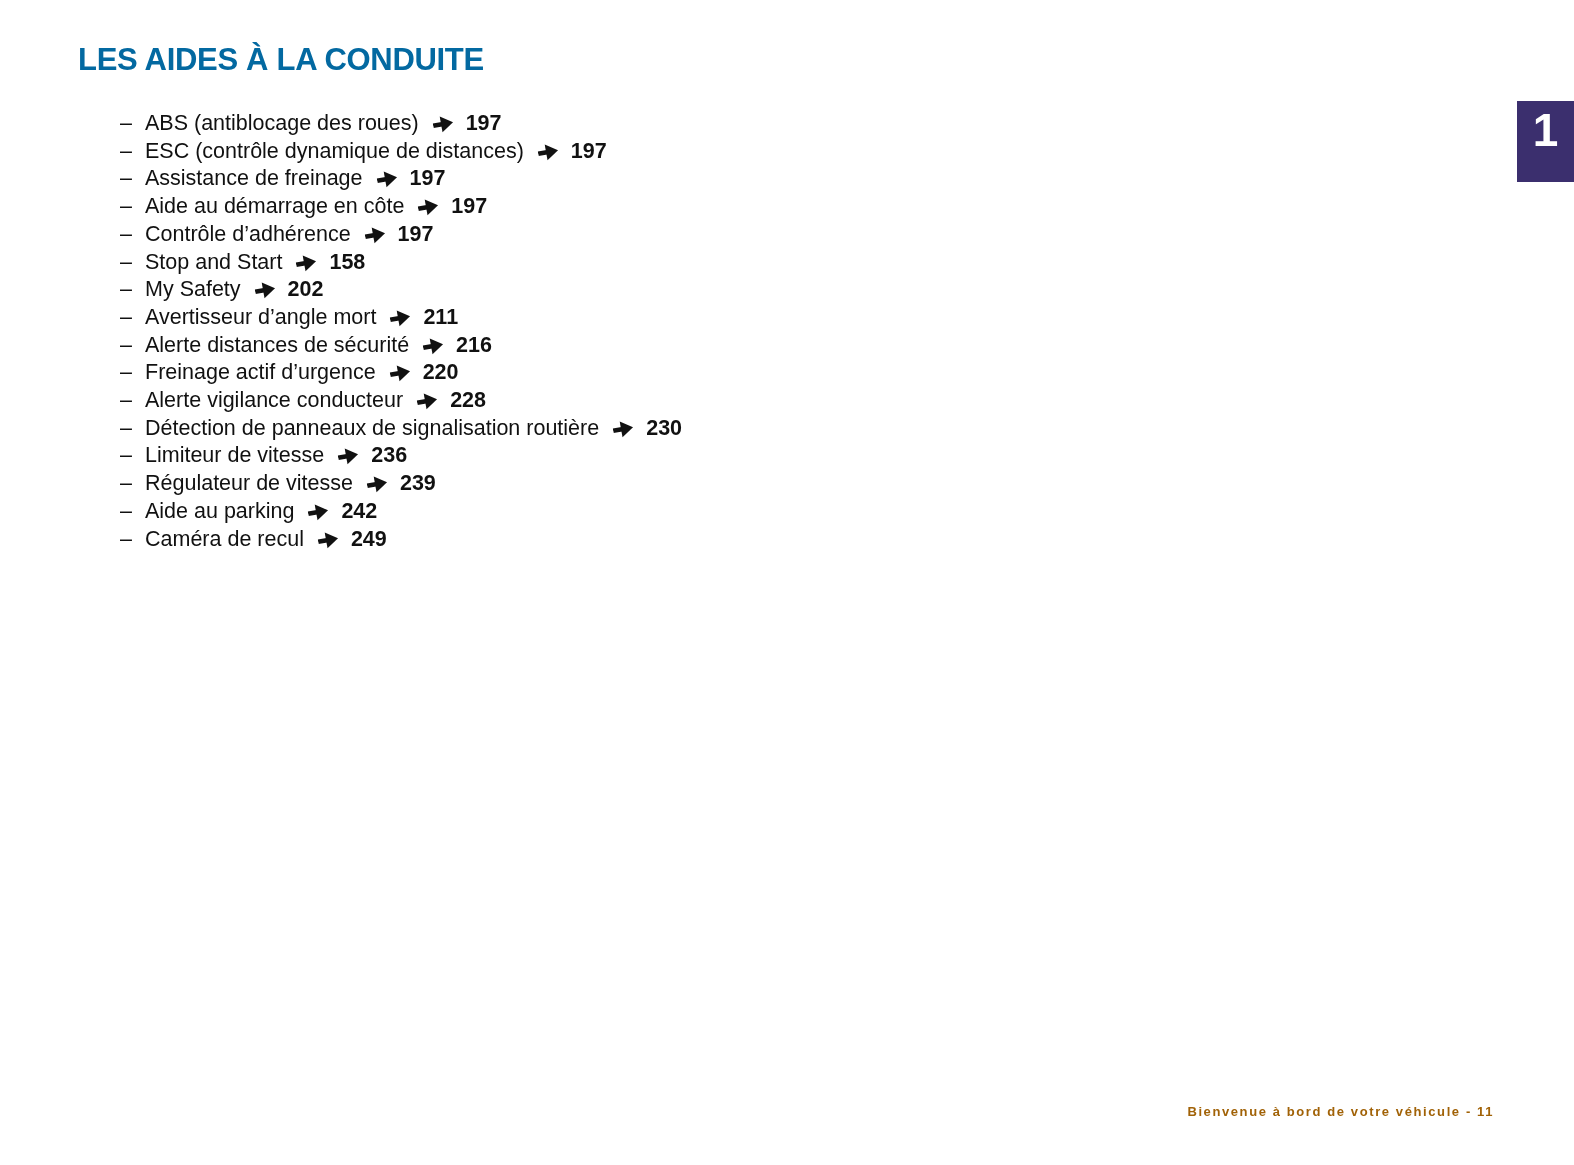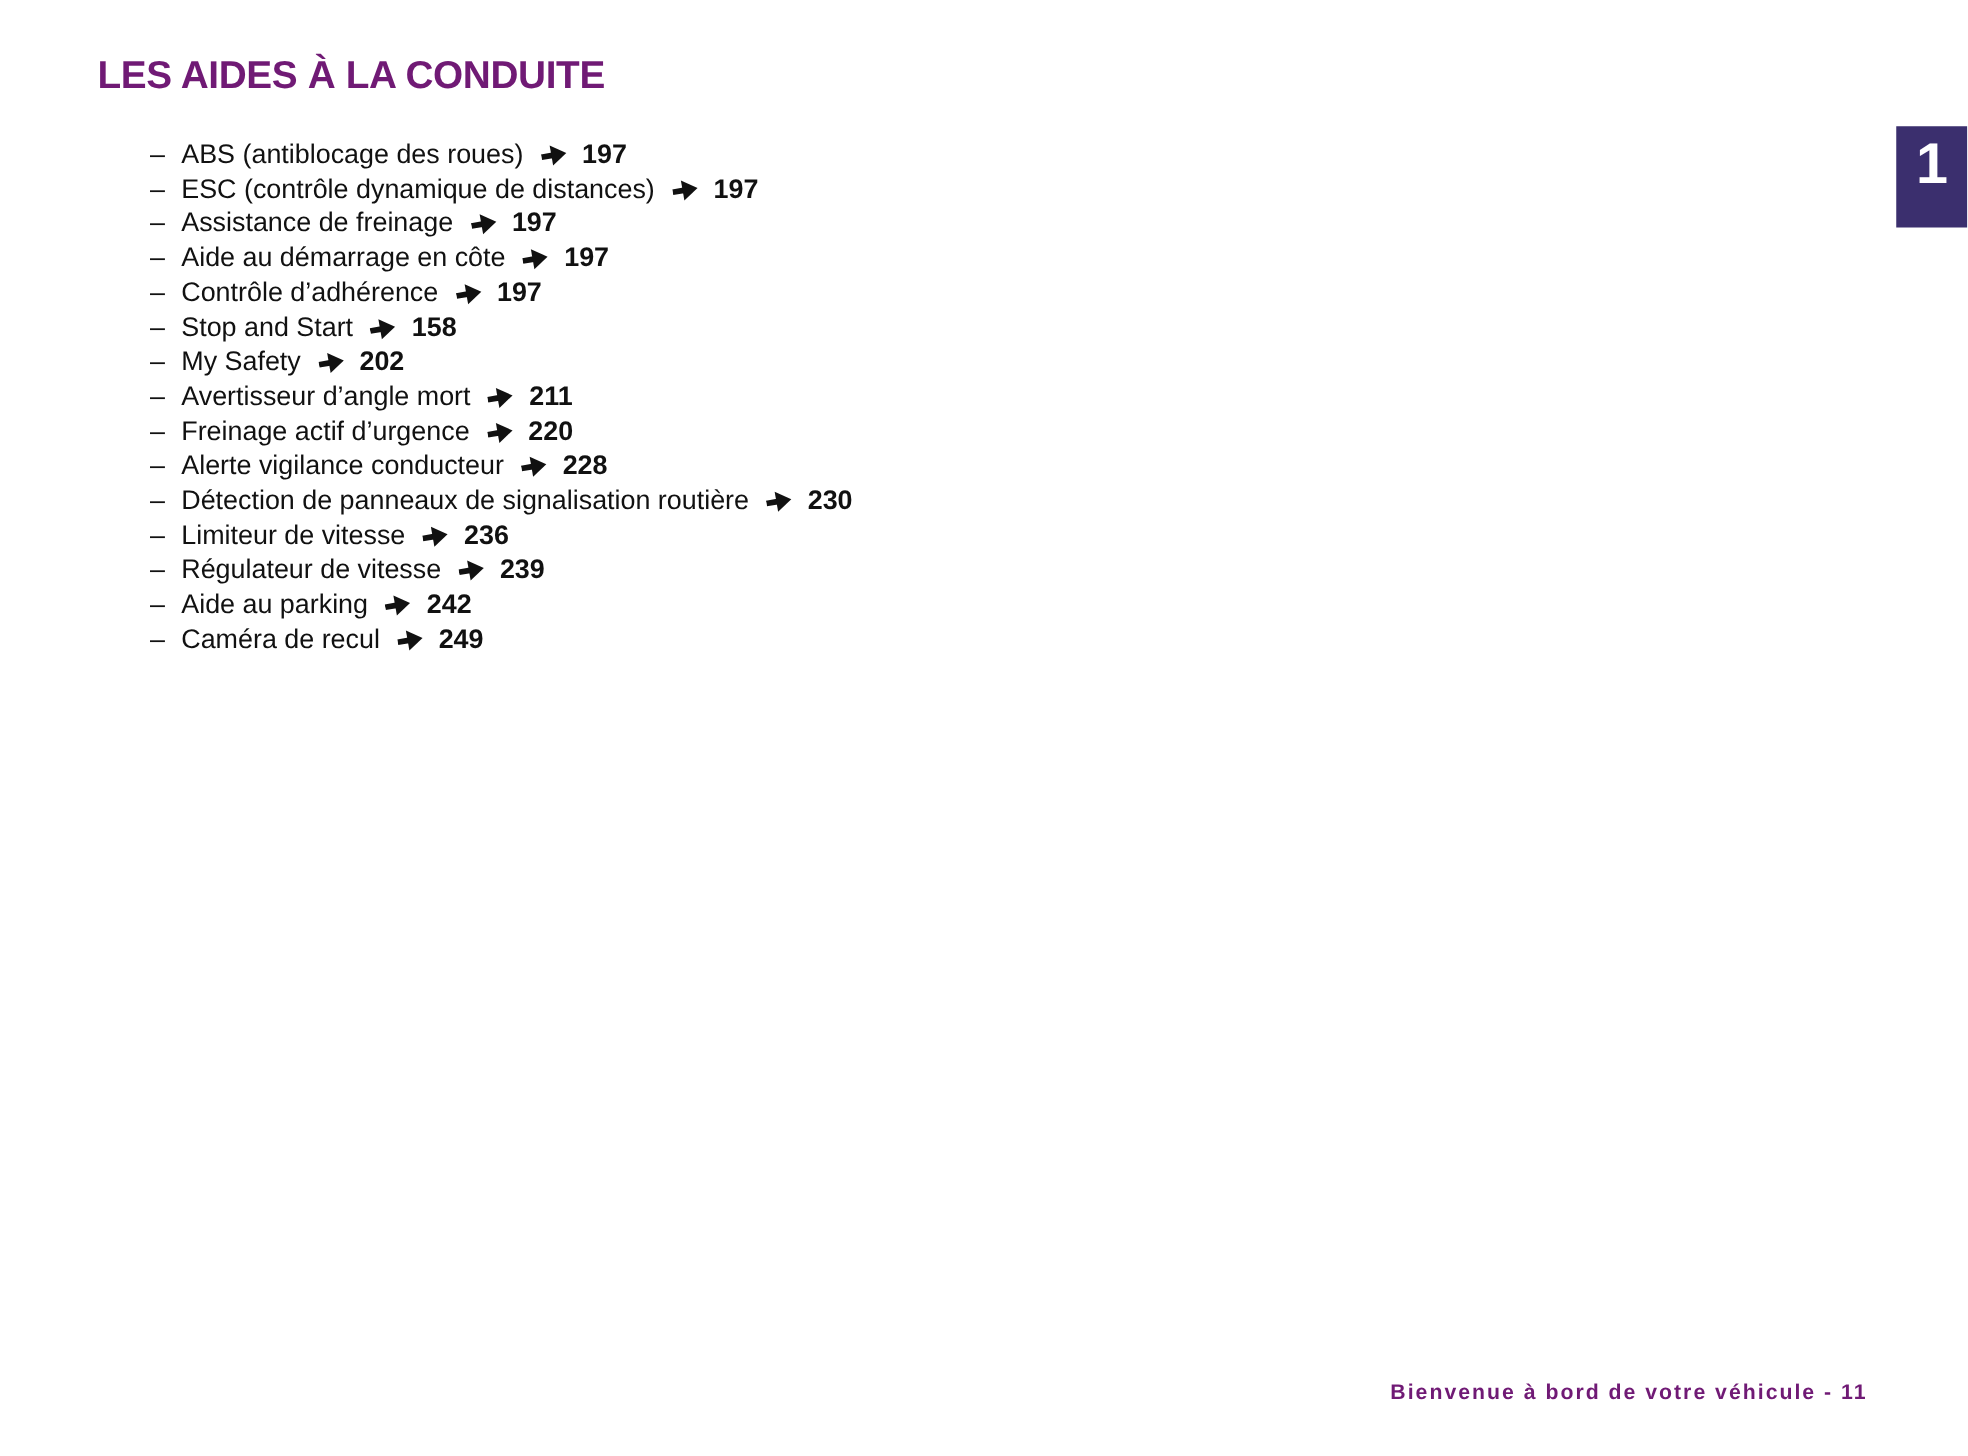--- a/index.html
+++ b/index.html
@@ -17,21 +17,21 @@
     overflow: hidden;
   }
   .title {
     position: absolute;
     left: 78px;
     top: 42px;
     margin: 0;
     font-size: 31px;
     font-weight: bold;
     letter-spacing: -0.3px;
-    color: #701a75;
+    color: #0369a1;
     white-space: nowrap;
   }
   .list {
     position: absolute;
     left: 79px;
     top: 110px;
     font-size: 21.5px;
     line-height: 27.7px;
     margin-left: 41px;
   }
@@ -65,24 +65,24 @@
     display: block;
     margin-top: 6px;
     font-size: 46px;
     font-weight: bold;
     line-height: 1;
   }
   .footer {
     position: absolute;
     top: 1104px;
     right: 80px;
-    font-size: 17px;
+    font-size: 13px;
     font-weight: bold;
     letter-spacing: 1.6px;
-    color: #701a75;
+    color: #a16207;
     white-space: nowrap;
   }
 </style>
 </head>
 <body>
 
 <div class="page">
 
   <h1 class="title">LES AIDES À LA CONDUITE</h1>
 
@@ -153,20 +153,28 @@
 
   <div class="item">
     <span class="dash">–</span><span class="label">Avertisseur d’angle mort</span>
     <svg class="arrow" viewBox="0 0 26 22" xmlns="http://www.w3.org/2000/svg" aria-hidden="true">
       <rect x="0" y="8.2" width="11" height="5.6"></rect>
       <polygon points="10,1 25,11 10,21"></polygon>
     </svg>
     <span class="pagenum">211</span>
   </div>
 
+  <div class="item">
+    <span class="dash">–</span><span class="label">Alerte distances de sécurité</span>
+    <svg class="arrow" viewBox="0 0 26 22" xmlns="http://www.w3.org/2000/svg" aria-hidden="true">
+      <rect x="0" y="8.2" width="11" height="5.6"></rect>
+      <polygon points="10,1 25,11 10,21"></polygon>
+    </svg>
+    <span class="pagenum">216</span>
+  </div>
 
   <div class="item">
     <span class="dash">–</span><span class="label">Freinage actif d’urgence</span>
     <svg class="arrow" viewBox="0 0 26 22" xmlns="http://www.w3.org/2000/svg" aria-hidden="true">
       <rect x="0" y="8.2" width="11" height="5.6"></rect>
       <polygon points="10,1 25,11 10,21"></polygon>
     </svg>
     <span class="pagenum">220</span>
   </div>
 

